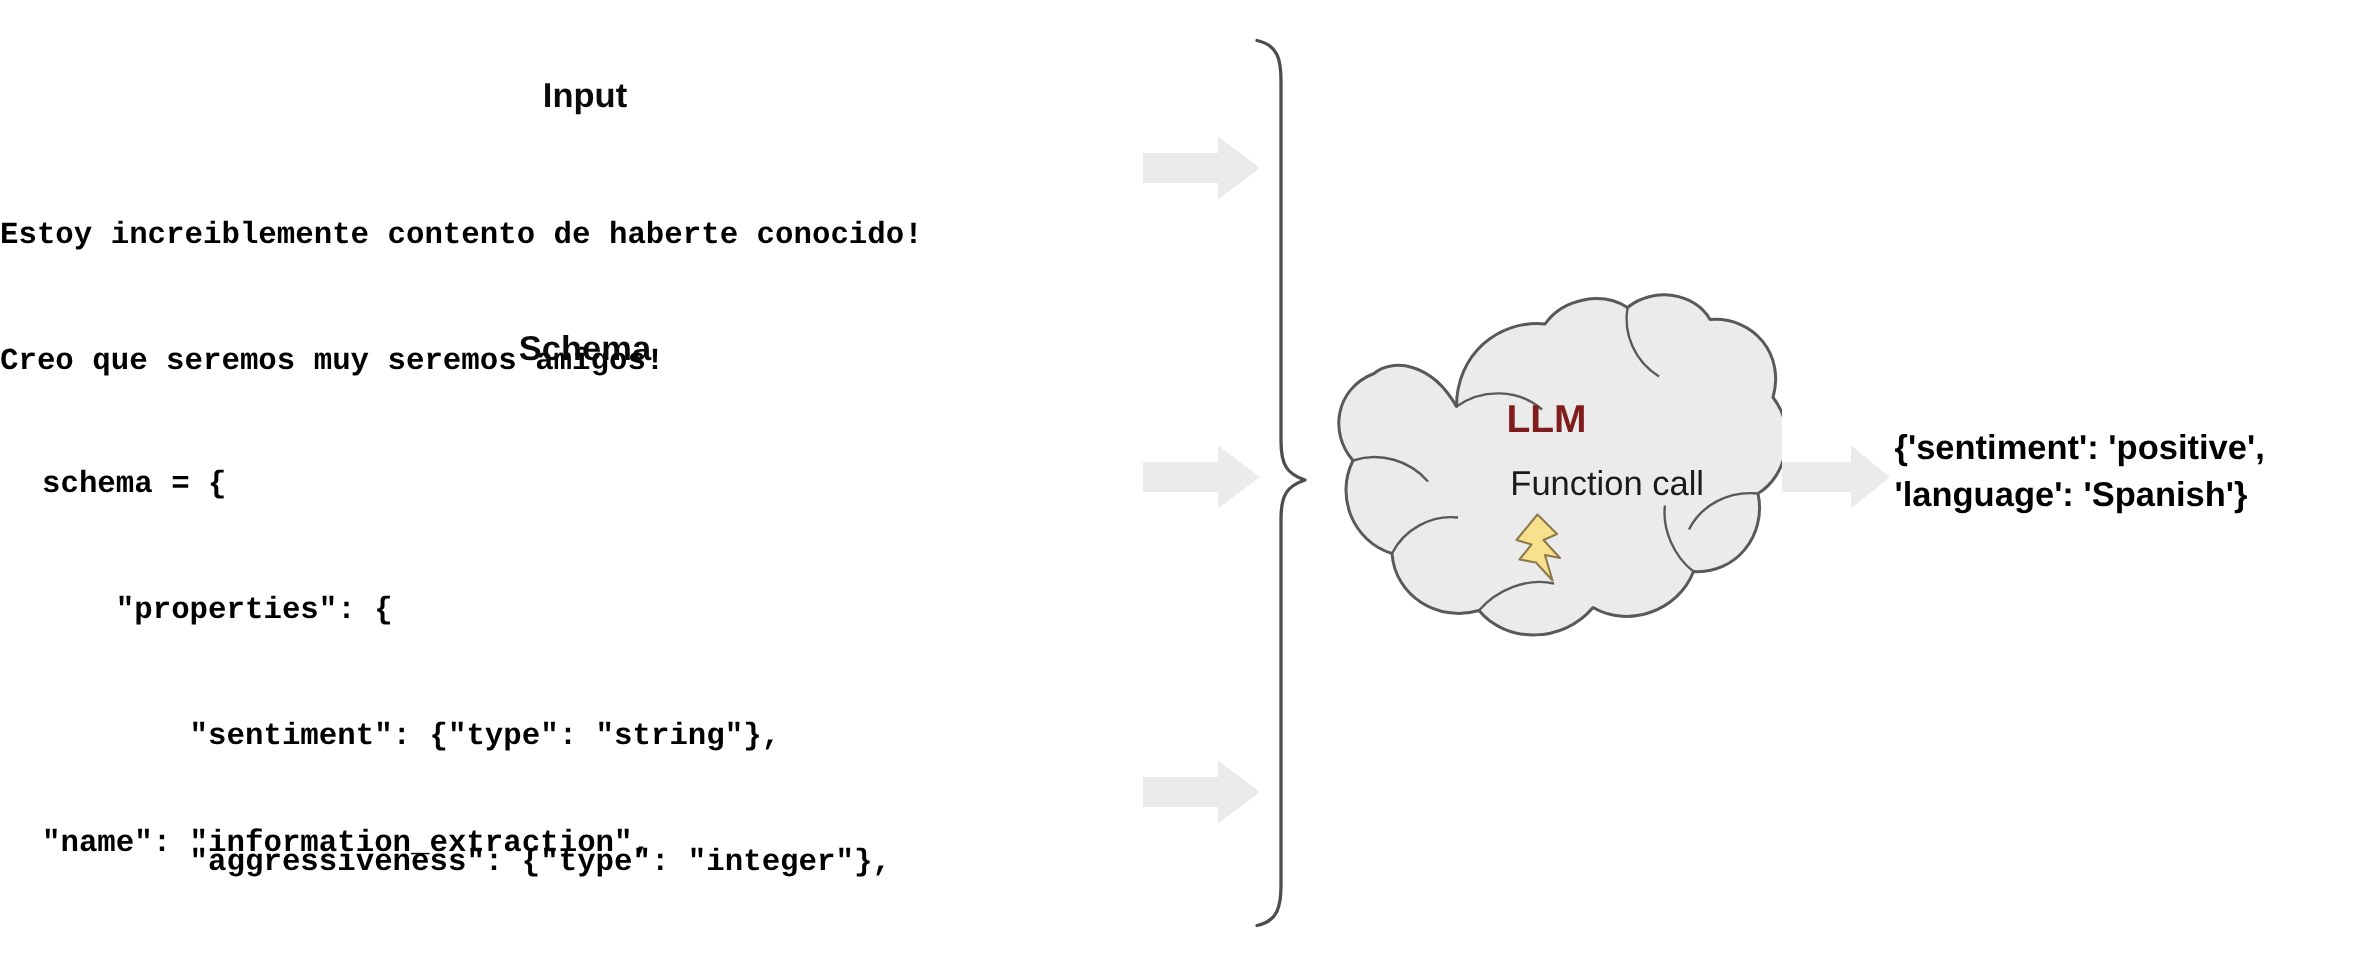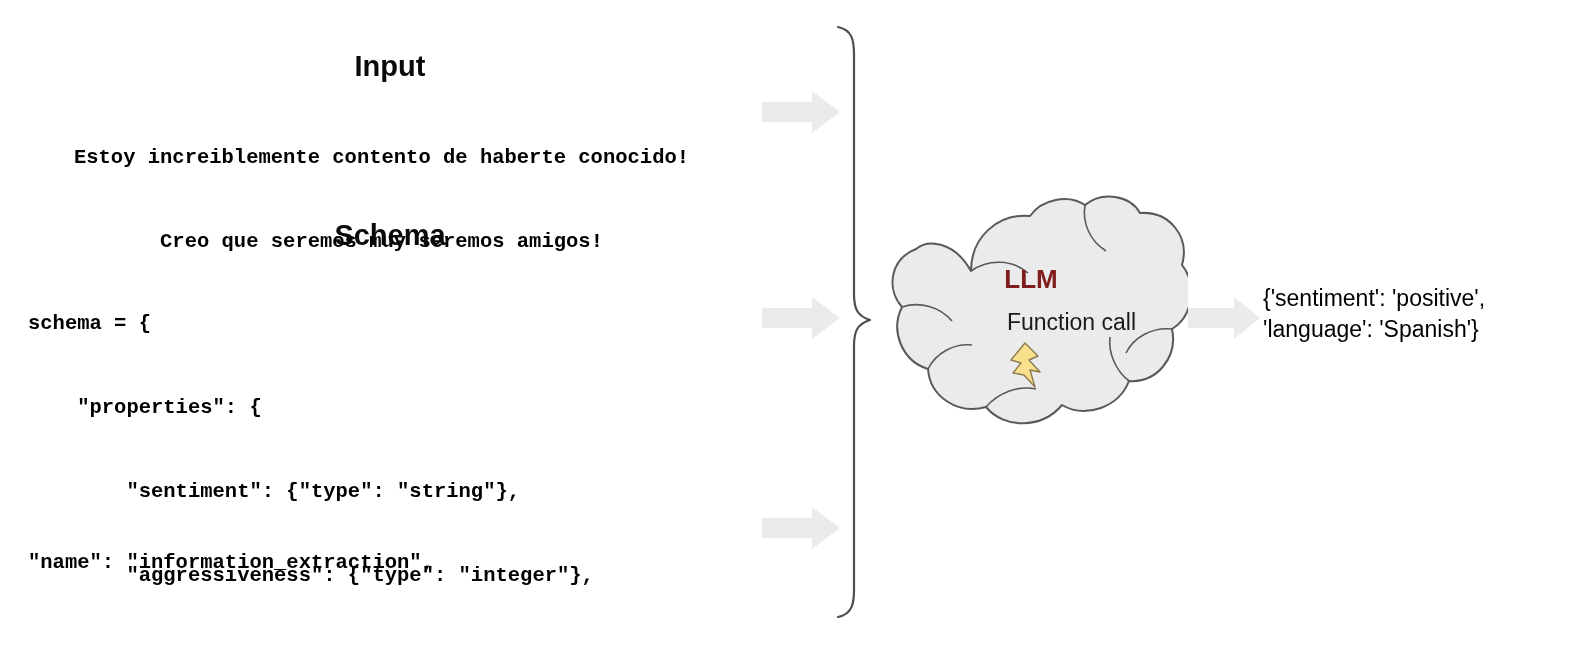--- a/index.html
+++ b/index.html
@@ -17,38 +17,38 @@
     height: 647px;
     background: #ffffff;
     overflow: hidden;
   }
 
   
   .section-heading {
     position: absolute;
     font-family: "Liberation Sans", sans-serif;
     font-weight: bold;
-    font-size: 29px;
+    font-size: 23px;
     line-height: 1;
     color: #0a0a0a;
     text-align: center;
     white-space: nowrap;
   }
 
   
   .mono-block {
     position: absolute;
     font-family: "Liberation Mono", monospace;
     font-weight: bold;
     font-size: 20.5px;
     line-height: 28px;
     color: #000000;
     white-space: pre;
   }
-  .mono-block.centered { text-align: center; }
+  .mono-block.centered { }
 
   .code-line {
     display: block;
     white-space: pre;
   }
 
   .func-line {
     display: block;
     white-space: pre;
     margin-bottom: 12px;
@@ -90,21 +90,21 @@
     line-height: 1;
     color: #1a1a1a;
     text-align: right;
     white-space: nowrap;
   }
 
   
   .output-text {
     position: absolute;
     font-family: "Liberation Sans", sans-serif;
-    font-weight: normal;
+    font-weight: bold;
     font-size: 23px;
     line-height: 31px;
     color: #000000;
     white-space: nowrap;
   }
   .output-text span { display: block; }
 </style>
 </head>
 <body>
 

